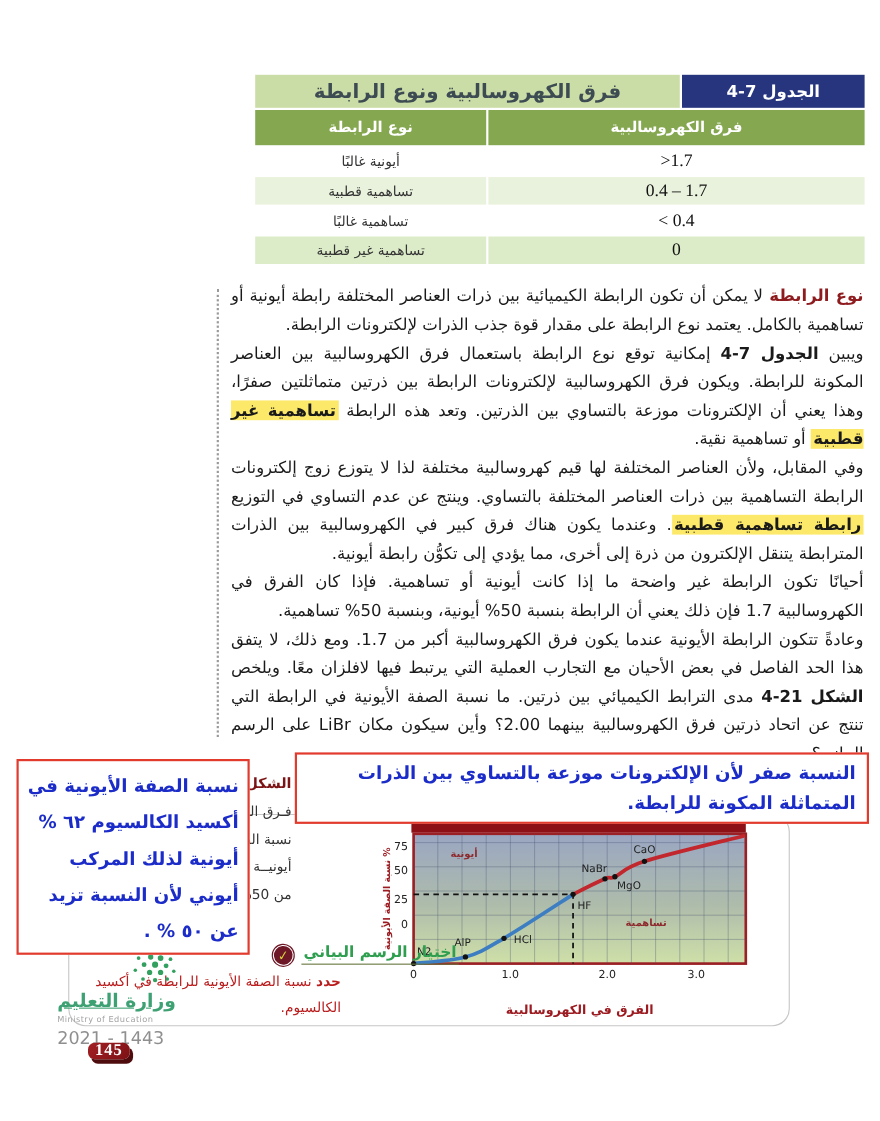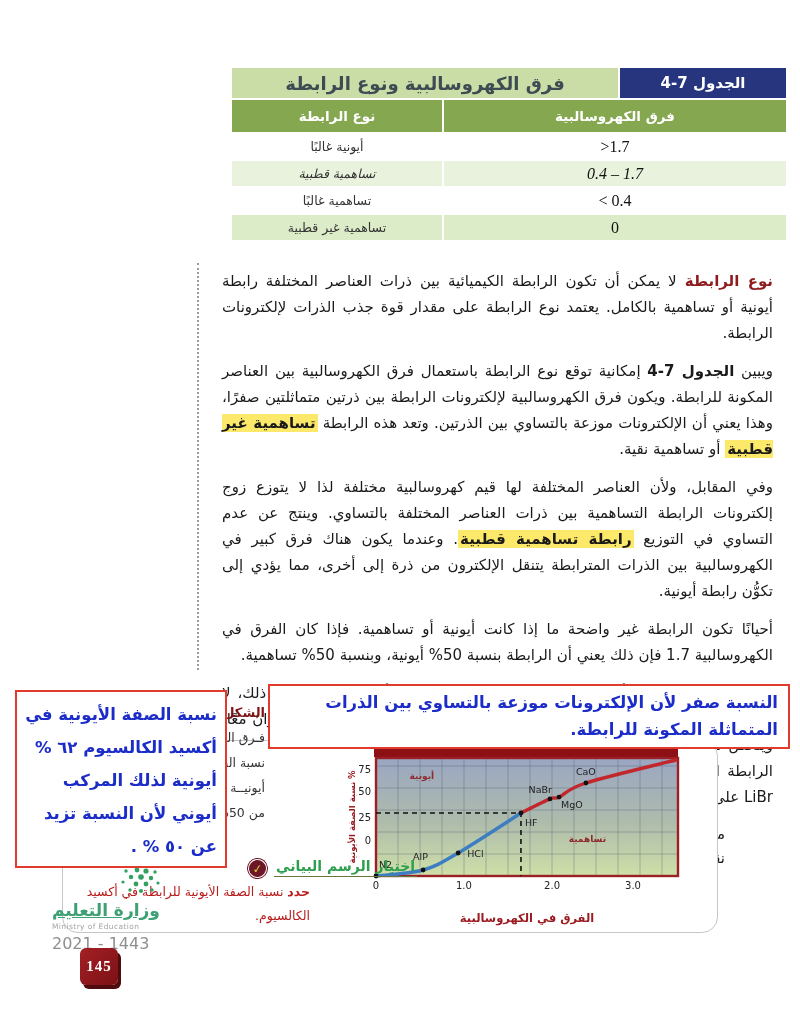--- a/index.html
+++ b/index.html
@@ -16,28 +16,28 @@
            display:flex;align-items:center;justify-content:center;}
   .tbl-row{display:flex;direction:rtl;margin-bottom:2px;}
   .tbl-h{height:32px;}
   .tbl-h .c{background:#84a74f;color:#fff;font-weight:bold;font-size:13.5px;}
   .c{display:flex;align-items:center;justify-content:center;}
   .c1{width:342px;margin-left:2px;}
   .c2{width:210px;}
   .tbl-d{height:25px;}
   .tbl-d .c1{font-family:"Liberation Serif",serif;font-size:16px;color:#111;}
   .tbl-d .c2{font-size:12.5px;color:#333;}
-  .bg-a{background:#ffffff;} .bg-b{background:#e9f2dc;font-style:italic;} .bg-c{background:#dcebc8;}
+  .bg-a{background:#ffffff;} .bg-b{background:#e9f2dc;} .bg-c{background:#dcebc8;}
   .ltr{direction:ltr;unicode-bidi:embed;}
 
   
   .dotrule{left:197px;top:263px;height:407px;width:0;border-left:2px dotted #9a9a9a;}
   .textcol{left:210px;top:256px;width:575px;direction:rtl;font-size:15px;line-height:26px;
            text-align:justify;}
-  .textcol p{margin:12px;}
+  .textcol p{margin:0;}
   .lead{color:#8e1b1e;font-weight:bold;}
   .hl{background:#fce96a;font-weight:bold;padding:0 2px;}
   b{font-weight:bold;}
   .readline{display:flex;direction:ltr;align-items:flex-start;margin:3px 60px 0 98px;line-height:24px;}
   .chk{flex:0 0 17px;width:17px;height:17px;border-radius:50%;background:#6e1827;
        color:#d8d23c;font-size:12px;font-weight:bold;display:flex;align-items:center;
        justify-content:center;margin:3px 4px 0 0;border:1.5px solid #fff;
        box-shadow:0 0 0 1px #6e1827;transform:rotate(-6deg);}
   .read-ttl{color:#8e1b1e;font-weight:bold;white-space:nowrap;margin-left:3px;}
   .read-verb{font-weight:bold;white-space:nowrap;margin:0 4px;}
@@ -62,21 +62,21 @@
   .exhead{left:248px;top:856px;display:flex;direction:ltr;z-index:2;align-items:center;}
   .exhead .ttl{color:#2e9e4f;font-weight:bold;font-size:14px;border-bottom:1.5px solid #66763c;
                padding:0 2px 2px 2px;margin-left:3px;white-space:nowrap;}
   .exbody{left:70px;top:880px;width:240px;direction:rtl;text-align:right;font-size:12.5px;
           line-height:24px;z-index:2;color:#b91c1c;}
   .emblem{left:110px;top:851px;z-index:3;}
   .moe{left:52px;top:902px;z-index:3;line-height:1;}
   .moe .ar{color:#3ea173;font-weight:bold;font-size:17px;text-decoration:underline;}
   .moe .en{color:#a4a4a4;font-size:7.5px;letter-spacing:.4px;margin-top:4px;}
   .moe .yr{color:#8f8f8f;font-size:16px;margin-top:5px;}
-  .badge{left:80px;top:948px;width:38px;height:37px;border-radius:6px;
+  .badge{left:80px;top:948px;width:38px;height:15px;border-radius:6px;
          background:linear-gradient(135deg,#a32024,#7c1115);
          box-shadow:3px 4px 0 #4e0c0e;color:#fff;display:flex;align-items:center;
          justify-content:center;font-family:"Liberation Serif",serif;font-weight:bold;
          font-size:15px;letter-spacing:1px;z-index:4;}
 </style>
 </head>
 <body>
 
 <div class="page">
 

